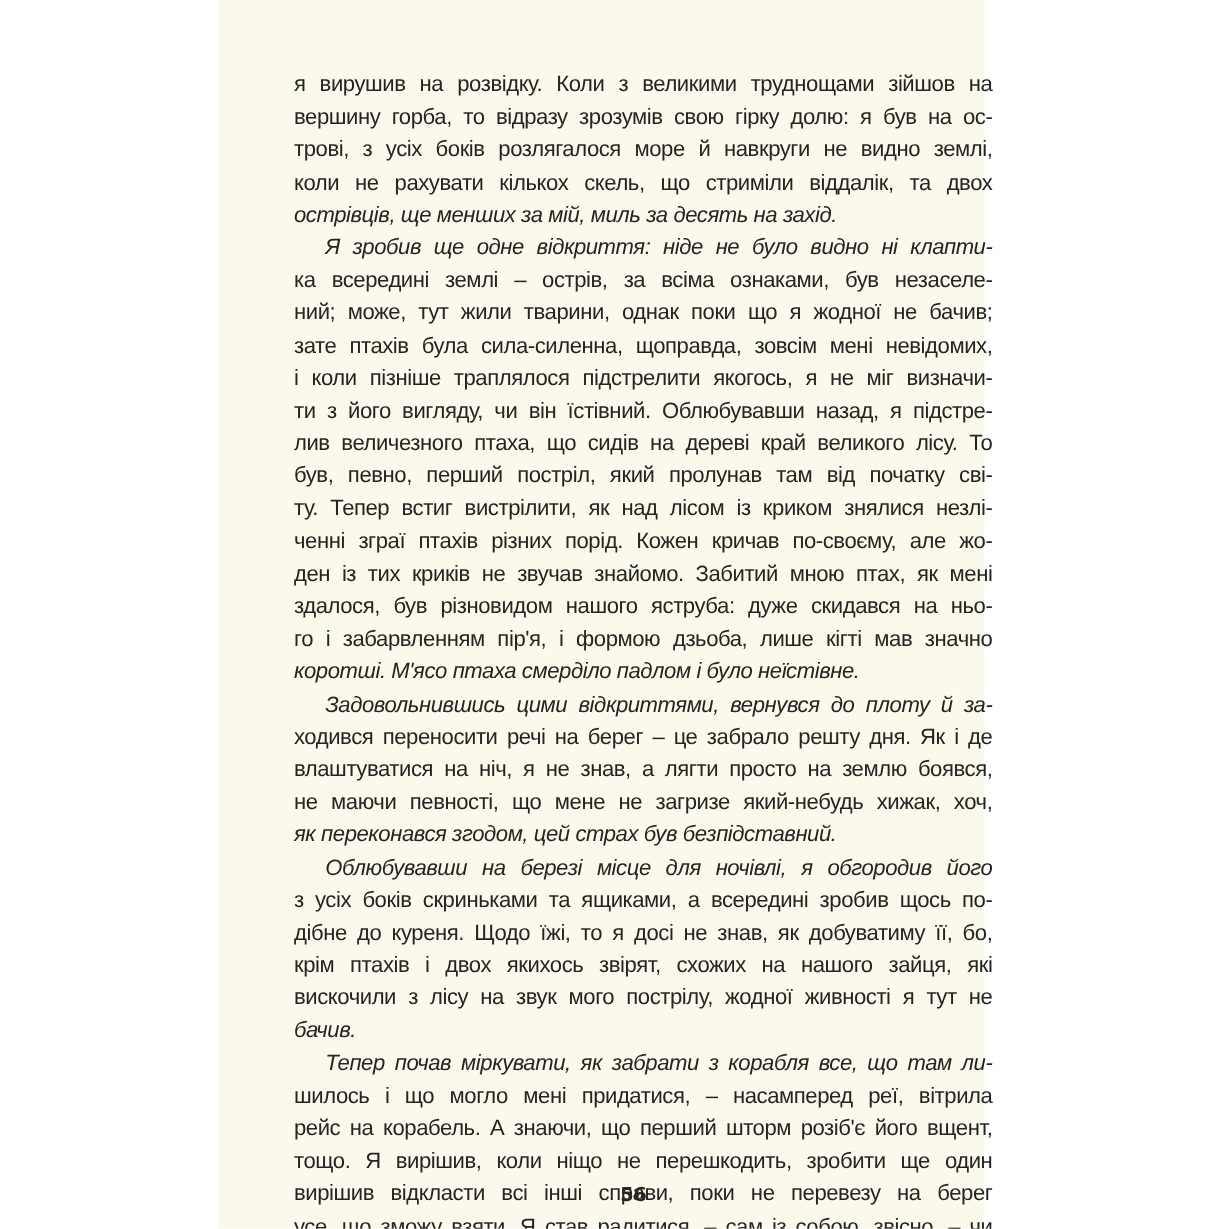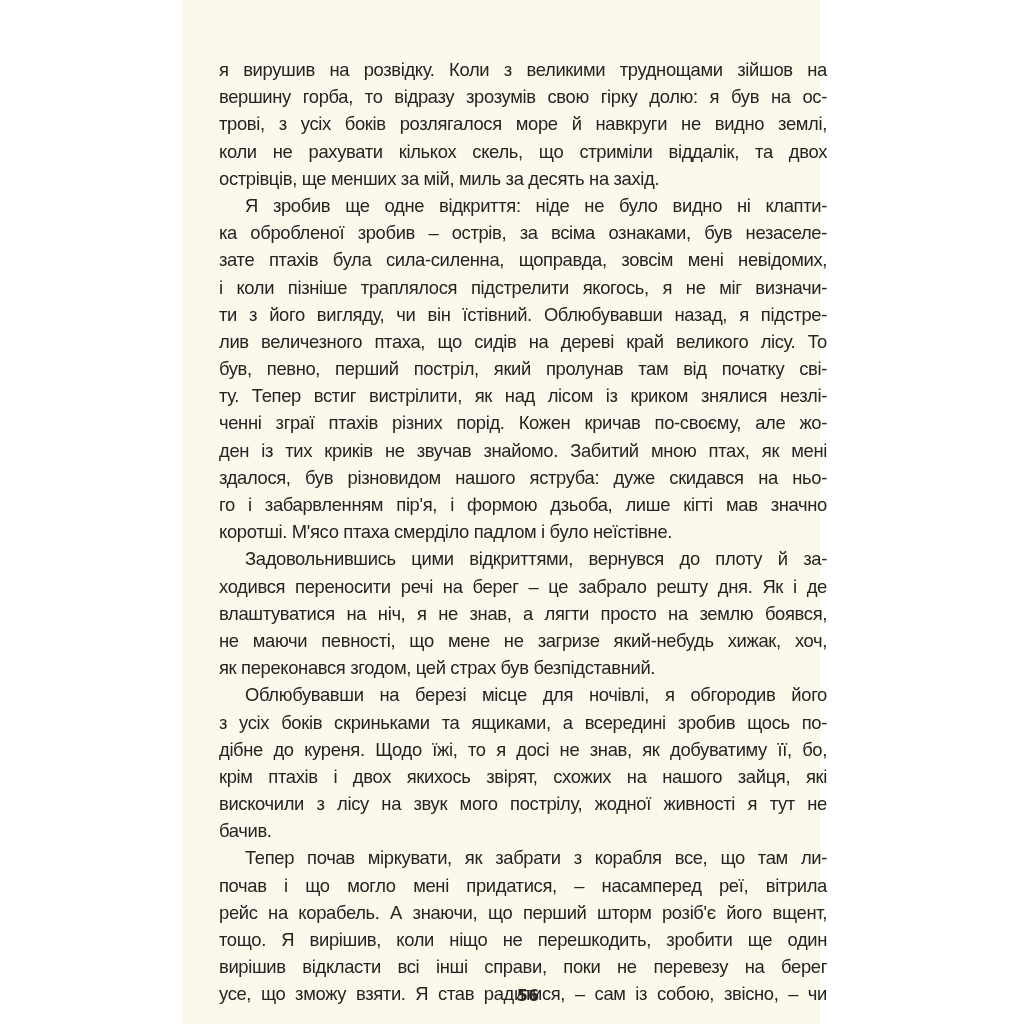--- a/index.html
+++ b/index.html
@@ -31,26 +31,29 @@
       line-height: 27.2px;
       color: #262422;
       letter-spacing: -0.35px;
     }
     .line {
       display: block;
       white-space: nowrap;
       text-align: justify;
       text-align-last: justify;
       height: 27.2px;
+      margin-left: 26px;
     }
     .line.last {
       text-align-last: left;
+      font-style: italic;
     }
     .line.indent {
       padding-left: 26px;
+      font-style: italic;
     }
     .page-number {
       position: absolute;
       left: 16px;
       width: 1024px;
       top: 986px;
       text-align: center;
       font-family: "DejaVu Sans", sans-serif;
       font-weight: bold;
       font-size: 16px;
@@ -67,21 +70,22 @@
   <div>
     <span class="line">я вирушив на розвідку. Коли з великими труднощами зійшов на</span>
     <span class="line">вершину горба, то відразу зрозумів свою гірку долю: я був на ос-</span>
     <span class="line">трові, з усіх боків розлягалося море й навкруги не видно землі,</span>
     <span class="line">коли не рахувати кількох скель, що стриміли віддалік, та двох</span>
     <span class="line last">острівців, ще менших за мій, миль за десять на захід.</span>
   </div>
 
   <div>
     <span class="line indent">Я зробив ще одне відкриття: ніде не було видно ні клапти-</span>
-    <span class="line">ка обробленої зробив – острів, за всіма ознаками, був незаселе-</span>
+    <span class="line">ка всередині землі – острів, за всіма ознаками, був незаселе-</span>
+    <span class="line">ний; може, тут жили тварини, однак поки що я жодної не бачив;</span>
     <span class="line">зате птахів була сила-силенна, щоправда, зовсім мені невідомих,</span>
     <span class="line">і коли пізніше траплялося підстрелити якогось, я не міг визначи-</span>
     <span class="line">ти з його вигляду, чи він їстівний. Облюбувавши назад, я підстре-</span>
     <span class="line">лив величезного птаха, що сидів на дереві край великого лісу. То</span>
     <span class="line">був, певно, перший постріл, який пролунав там від початку сві-</span>
     <span class="line">ту. Тепер встиг вистрілити, як над лісом із криком знялися незлі-</span>
     <span class="line">ченні зграї птахів різних порід. Кожен кричав по-своєму, але жо-</span>
     <span class="line">ден із тих криків не звучав знайомо. Забитий мною птах, як мені</span>
     <span class="line">здалося, був різновидом нашого яструба: дуже скидався на ньо-</span>
     <span class="line">го і забарвленням пір'я, і формою дзьоба, лише кігті мав значно</span>
@@ -100,21 +104,21 @@
     <span class="line indent">Облюбувавши на березі місце для ночівлі, я обгородив його</span>
     <span class="line">з усіх боків скриньками та ящиками, а всередині зробив щось по-</span>
     <span class="line">дібне до куреня. Щодо їжі, то я досі не знав, як добуватиму її, бо,</span>
     <span class="line">крім птахів і двох якихось звірят, схожих на нашого зайця, які</span>
     <span class="line">вискочили з лісу на звук мого пострілу, жодної живності я тут не</span>
     <span class="line last">бачив.</span>
   </div>
 
   <div>
     <span class="line indent">Тепер почав міркувати, як забрати з корабля все, що там ли-</span>
-    <span class="line">почав і що могло мені придатися, – насамперед реї, вітрила</span>
+    <span class="line">шилось і що могло мені придатися, – насамперед реї, вітрила</span>
     <span class="line">рейс на корабель. А знаючи, що перший шторм розіб'є його вщент,</span>
     <span class="line">тощо. Я вирішив, коли ніщо не перешкодить, зробити ще один</span>
     <span class="line">вирішив відкласти всі інші справи, поки не перевезу на берег</span>
     <span class="line">усе, що зможу взяти. Я став радитися, – сам із собою, звісно, – чи</span>
   </div>
 </div>
 
 <div class="page-number">56</div>
 
 </body></html>

